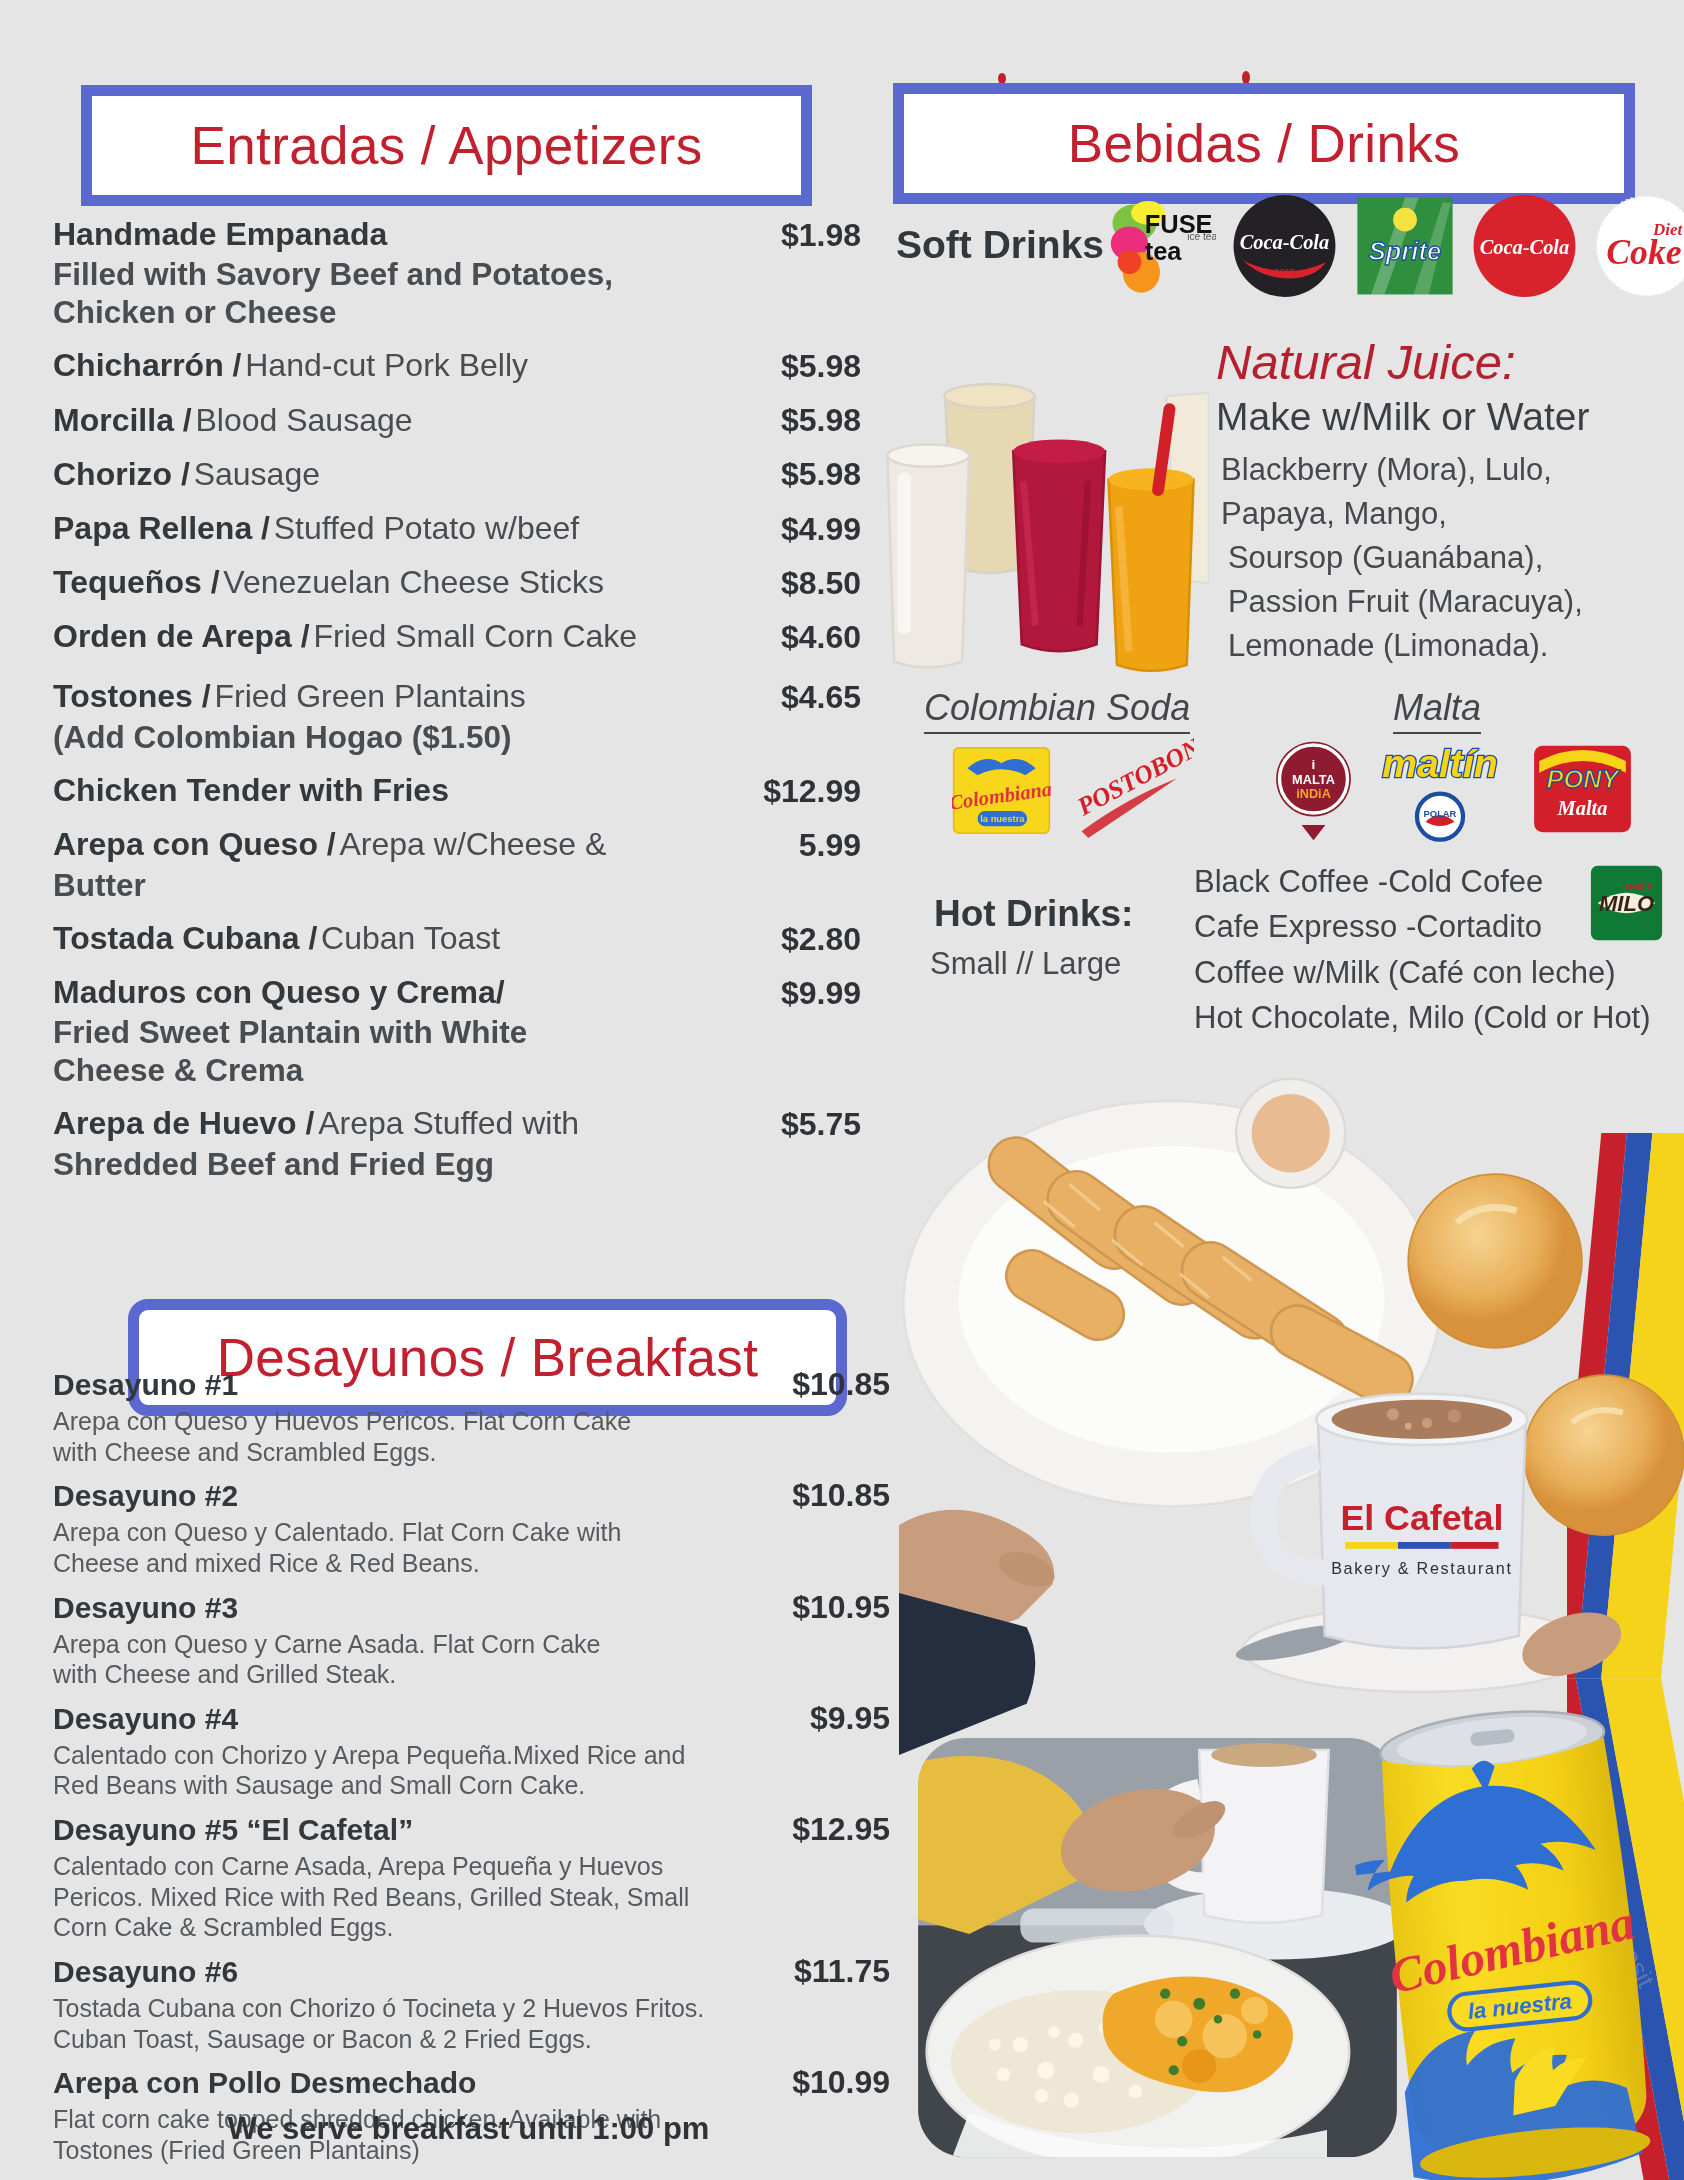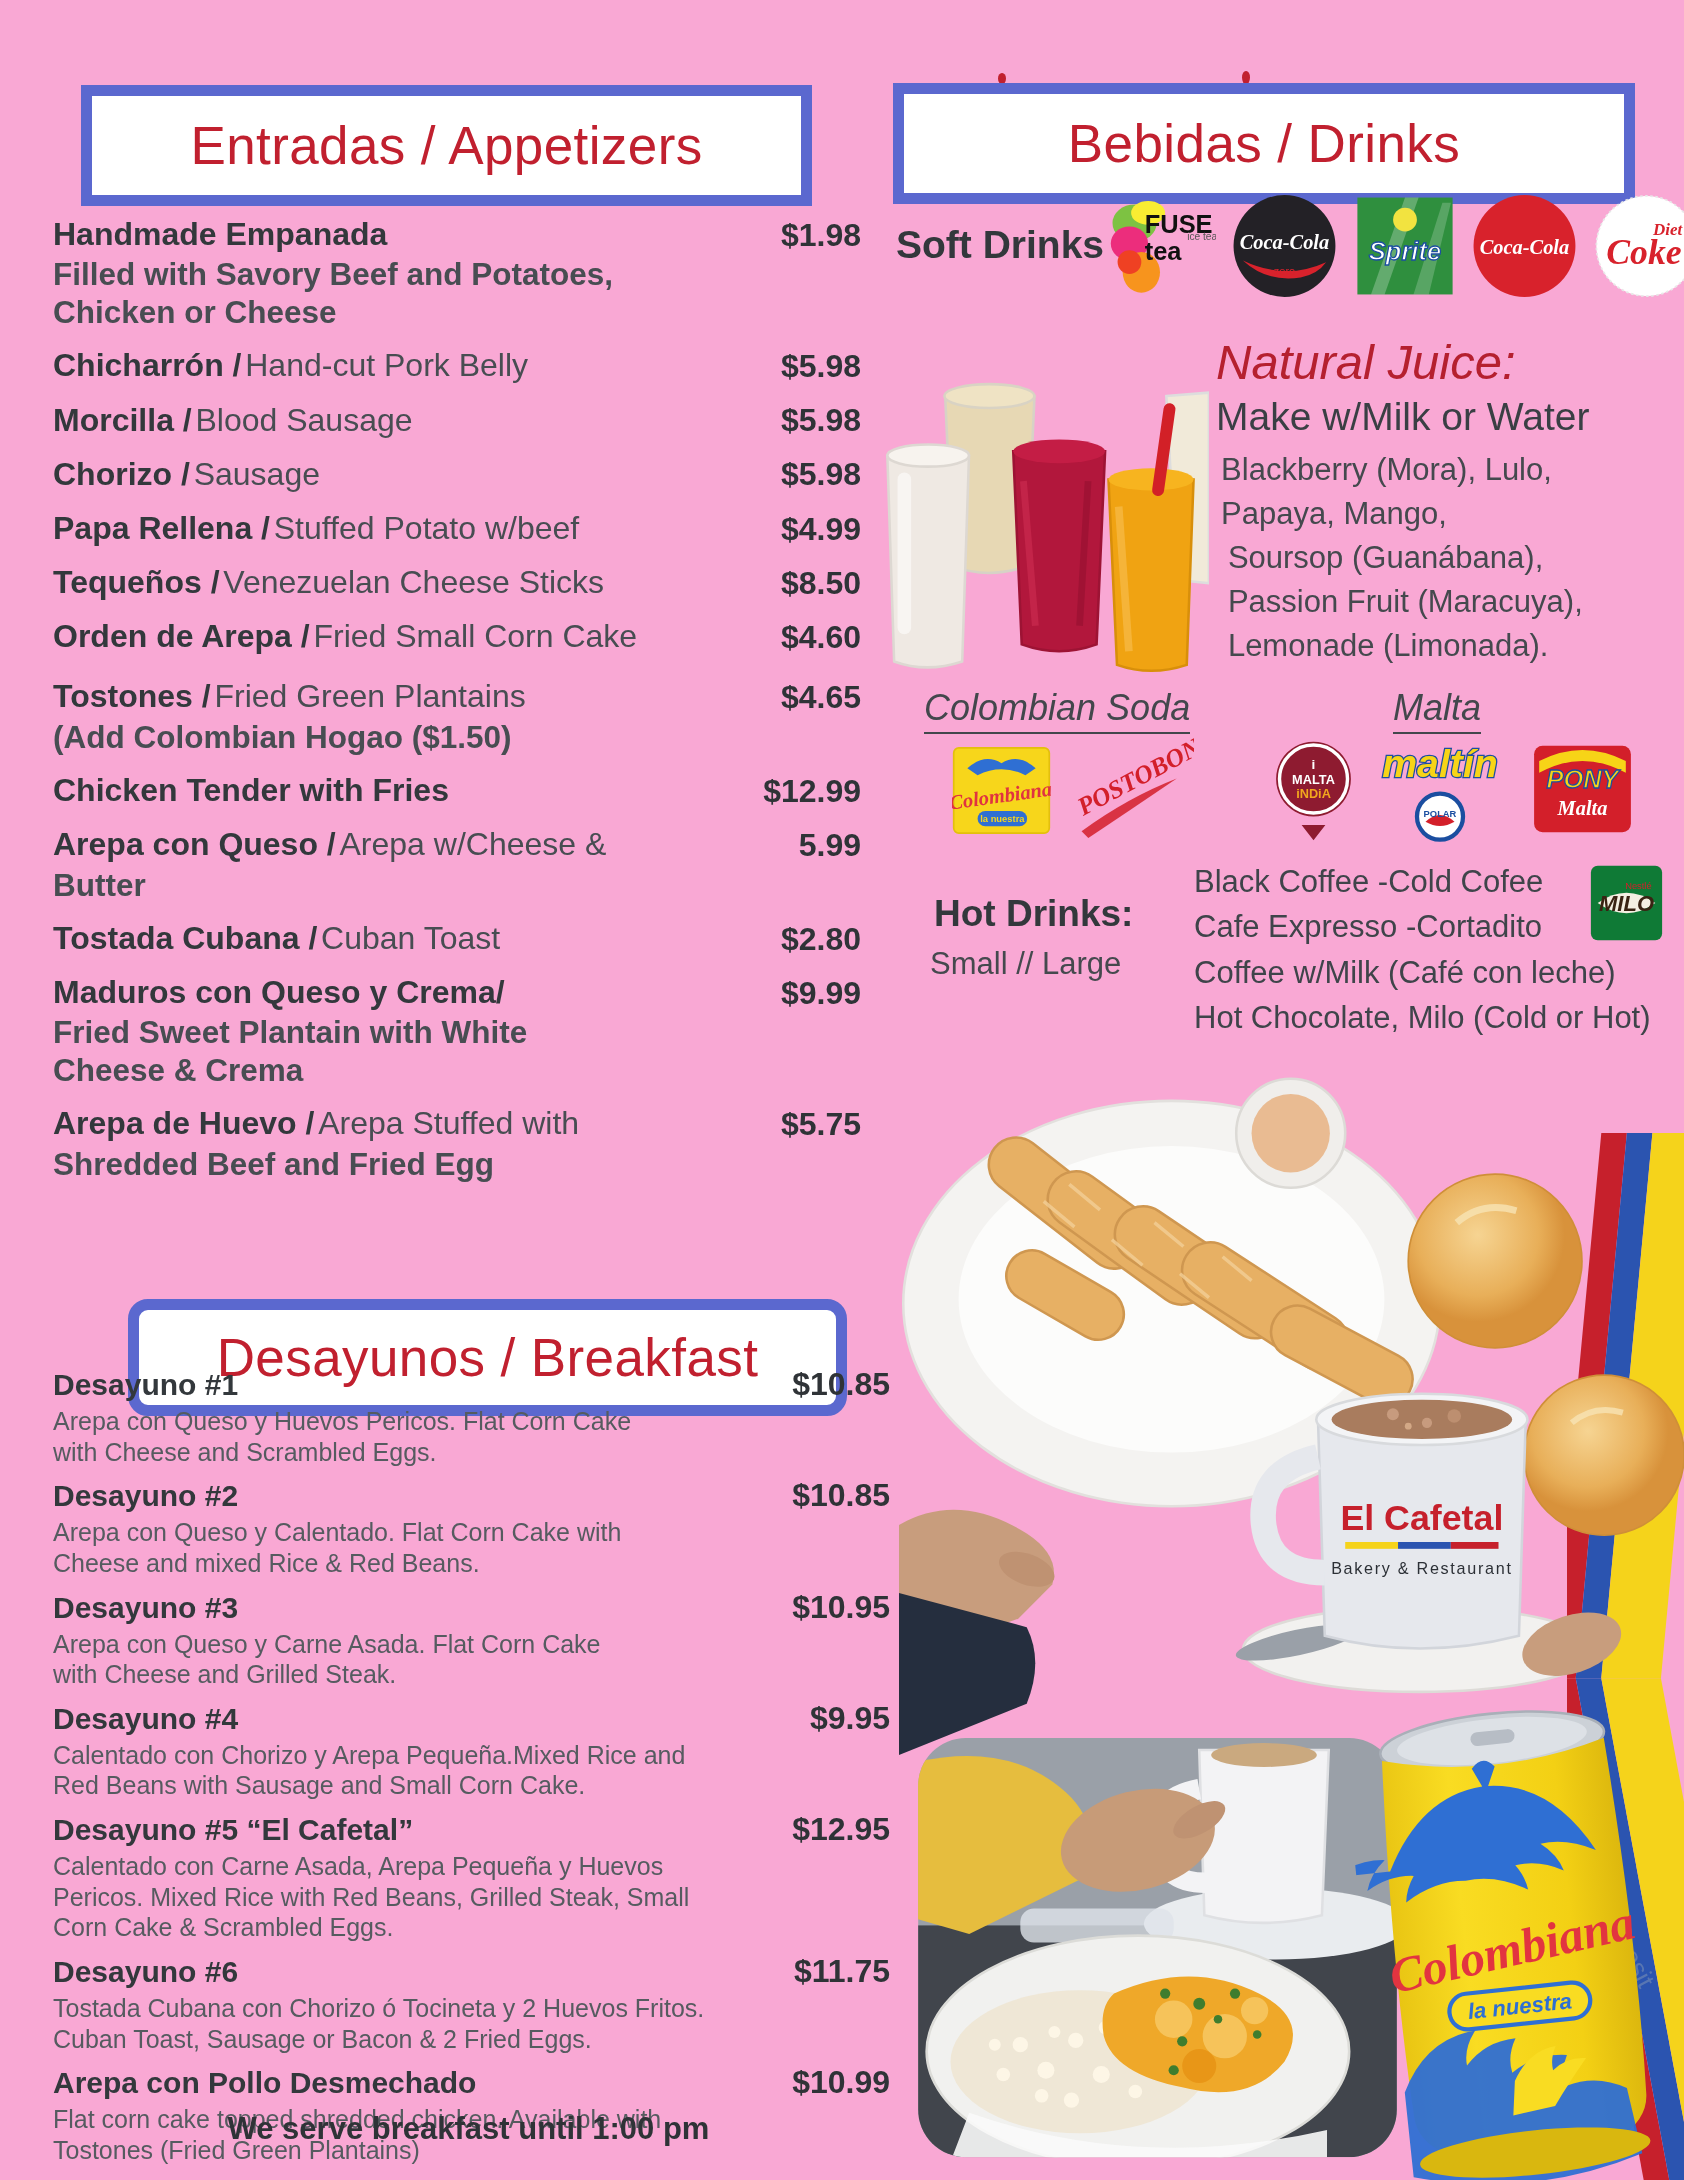--- a/index.html
+++ b/index.html
@@ -1,16 +1,16 @@
 <!DOCTYPE html>
 <html style="font-size:13.6px"><head>
 <meta charset="utf-8">
 <style>
   html,body{margin:0;padding:0;background:#fff;}
-  #canvas{position:relative;width:1685px;height:2181px;background:#f9a8d4;overflow:hidden;
+  #canvas{position:relative;width:1685px;height:2181px;background:#e5e5e5;overflow:hidden;
           font-family:"Liberation Sans",sans-serif;color:#34383c;}
   .abs{position:absolute;}
   
   .hdr-box{border:11px solid #5b68cf;background:#fff;display:flex;align-items:center;justify-content:center;}
   .hdr-box .t{font-size:53px;color:#c1202f;letter-spacing:0.4px;white-space:nowrap;}
   
   .menu-list{display:block;}
   .mi{display:flex;align-items:flex-start;}
   .mi-text{flex:1;}
   .app .mi{margin-bottom:14.5px;}

